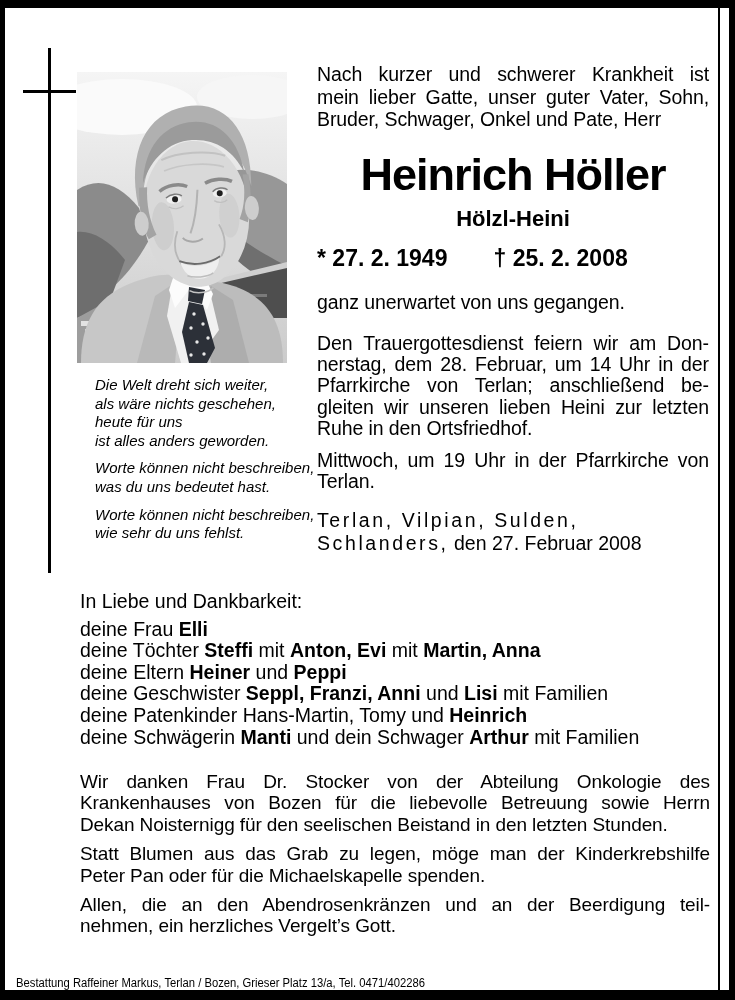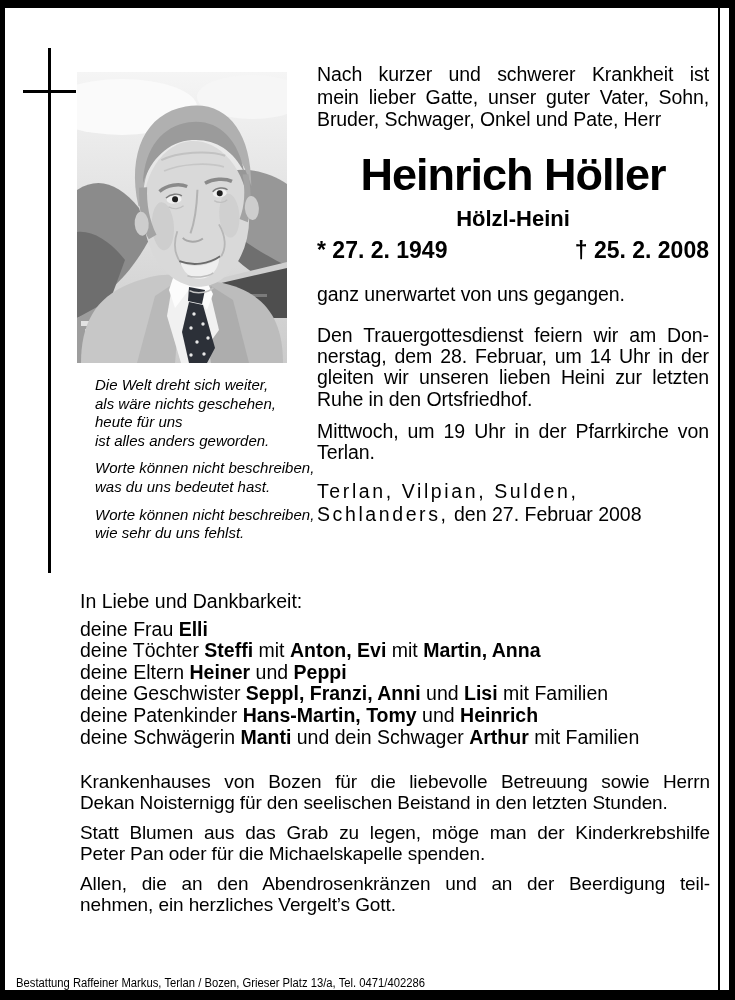--- a/index.html
+++ b/index.html
@@ -32,22 +32,22 @@
   .rightcol { position:absolute; left:317px; top:63px; width:392px; }
   .intro { font-size:19.5px; line-height:22.6px; letter-spacing:-0.1px; }
   .tline { text-align:left; }
   .jl { text-align:justify; text-align-last:justify; -moz-text-align-last:justify; }
   .name {
     font-size:45px; font-weight:bold; line-height:47px;
     text-align:center; margin-top:20px; letter-spacing:-1px; white-space:nowrap;
   }
   .nickname { font-size:22px; font-weight:bold; line-height:22px; text-align:center; margin-top:10px; }
   .dates {
-    display:flex; justify-content:space-between; gap:46px;
-    font-size:23px; font-weight:bold; line-height:25px; margin-top:8px;
+    display:flex; justify-content:flex-start; gap:46px;
+    font-size:23px; font-weight:bold; line-height:25px; margin-top:16px;
   }
   .para { font-size:19.5px; line-height:21.2px; letter-spacing:-0.1px; }
   .passing { margin-top:21px; }
   .service { margin-top:20px; }
   .rosary  { margin-top:11px; }
   .places  { margin-top:17px; font-size:19.5px; line-height:22.5px; }
   .spaced  { letter-spacing:2.6px; }
 
   
   .poem {
@@ -169,20 +169,21 @@
     <div class="dates">
       <span>* 27. 2. 1949</span>
       <span>† 25. 2. 2008</span>
     </div>
     <div class="para passing">
         <div class="tline">ganz unerwartet von uns gegangen.</div>
       </div>
     <div class="para service">
         <div class="tline jl">Den Trauergottesdienst feiern wir am Don-</div>
         <div class="tline jl">nerstag, dem 28. Februar, um 14 Uhr in der</div>
+        <div class="tline jl">Pfarrkirche von Terlan; anschließend be-</div>
         <div class="tline jl">gleiten wir unseren lieben Heini zur letzten</div>
         <div class="tline">Ruhe in den Ortsfriedhof.</div>
       </div>
     <div class="para rosary">
         <div class="tline jl">Mittwoch, um 19 Uhr in der Pfarrkirche von</div>
         <div class="tline">Terlan.</div>
       </div>
     <div class="places">
       <div class="tline spaced">Terlan, Vilpian, Sulden,</div>
       <div class="tline"><span class="spaced">Schlanders,</span><span> den 27. Februar 2008</span></div>
@@ -206,27 +207,28 @@
       </div>
   </div>
 
   <div class="family">
     <div class="family-heading">In Liebe und Dankbarkeit:</div>
     <div>
         <div class="tline"><span>deine Frau </span><span style="font-weight: bold;">Elli</span><span></span></div>
         <div class="tline"><span>deine Töchter </span><span style="font-weight: bold;">Steffi</span><span> mit </span><span style="font-weight: bold;">Anton, Evi</span><span> mit </span><span style="font-weight: bold;">Martin, Anna</span><span></span></div>
         <div class="tline"><span>deine Eltern </span><span style="font-weight: bold;">Heiner</span><span> und </span><span style="font-weight: bold;">Peppi</span><span></span></div>
         <div class="tline"><span>deine Geschwister </span><span style="font-weight: bold;">Seppl, Franzi, Anni</span><span> und </span><span style="font-weight: bold;">Lisi</span><span> mit Familien</span></div>
-        <div class="tline"><span>deine Patenkinder </span><span style="font-weight: bold;">Hans-Martin, Tomy</span><span> und </span><span style="font-weight: bold;">Heinrich</span><span></span></div>
+        <div class="tline"><span>deine Patenkinder </span><span style="font-weight: normal;">Hans-Martin, Tomy</span><span> und </span><span style="font-weight: bold;">Heinrich</span><span></span></div>
         <div class="tline"><span>deine Schwägerin </span><span style="font-weight: bold;">Manti</span><span> und dein Schwager </span><span style="font-weight: bold;">Arthur</span><span> mit Familien</span></div>
       </div>
   </div>
 
   <div class="thanks">
     <div class="para">
+        <div class="tline jl">Wir danken Frau Dr. Stocker von der Abteilung Onkologie des</div>
         <div class="tline jl">Krankenhauses von Bozen für die liebevolle Betreuung sowie Herrn</div>
         <div class="tline">Dekan Noisternigg für den seelischen Beistand in den letzten Stunden.</div>
       </div>
     <div class="para">
         <div class="tline jl">Statt Blumen aus das Grab zu legen, möge man der Kinderkrebshilfe</div>
         <div class="tline">Peter Pan oder für die Michaelskapelle spenden.</div>
       </div>
     <div class="para">
         <div class="tline jl">Allen, die an den Abendrosenkränzen und an der Beerdigung teil-</div>
         <div class="tline">nehmen, ein herzliches Vergelt’s Gott.</div>

